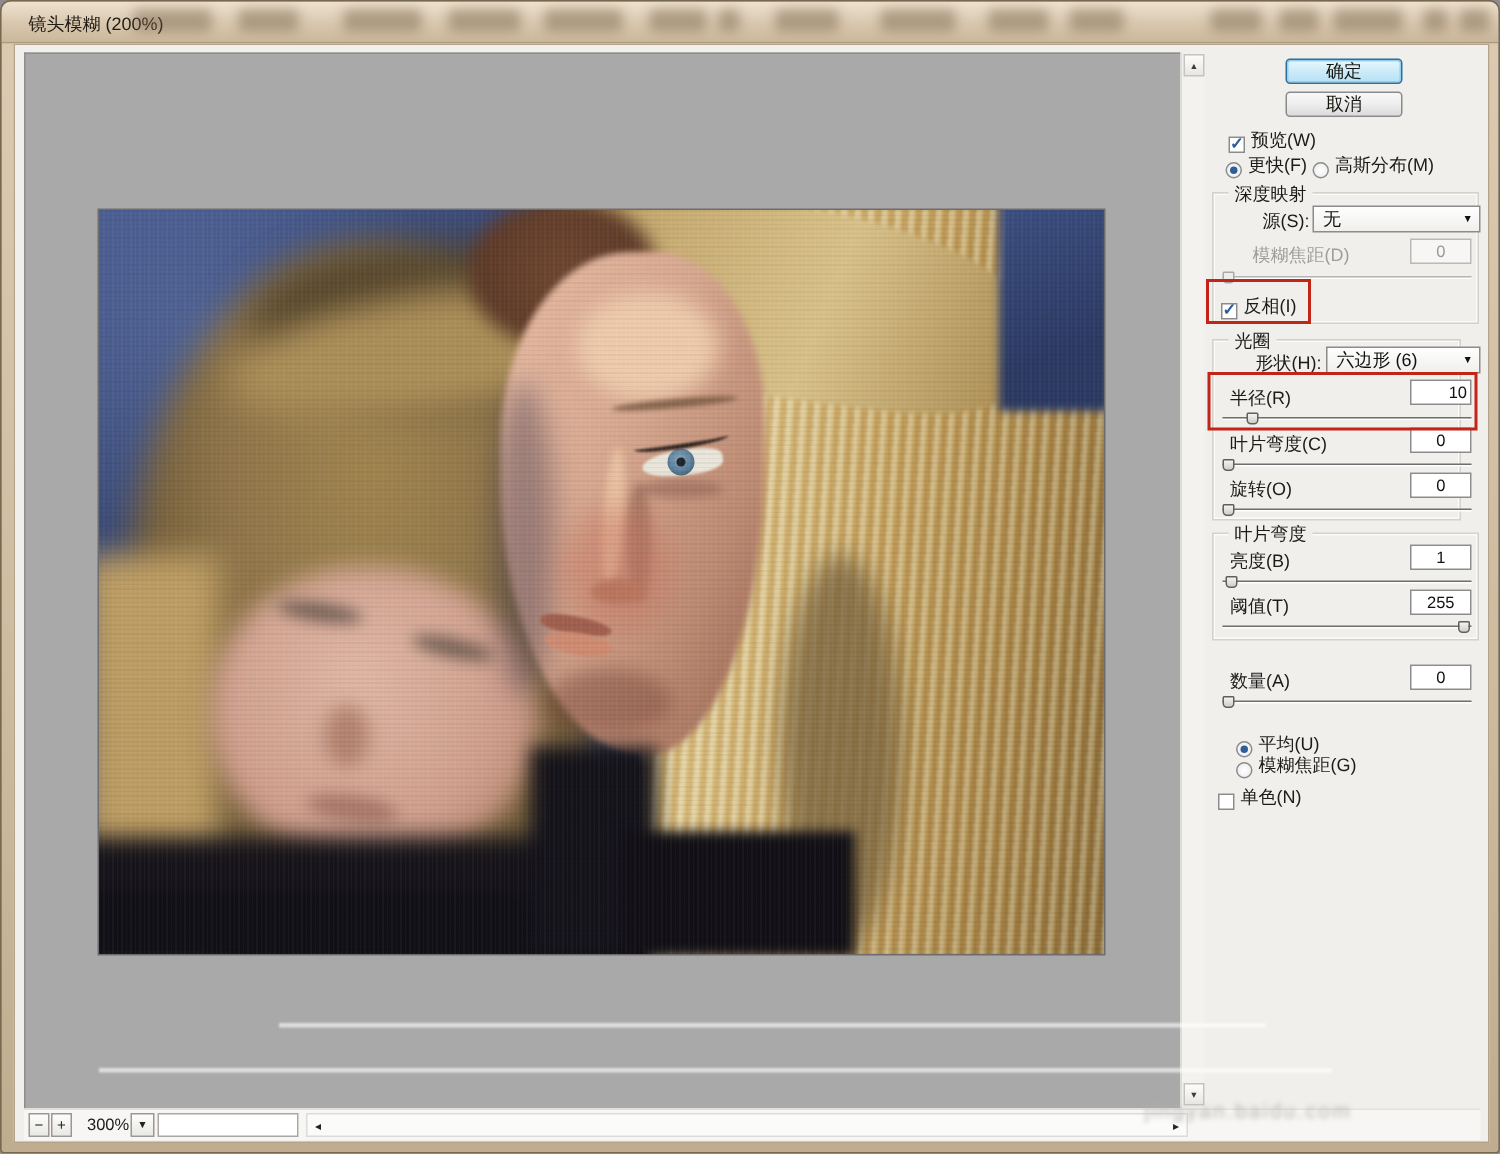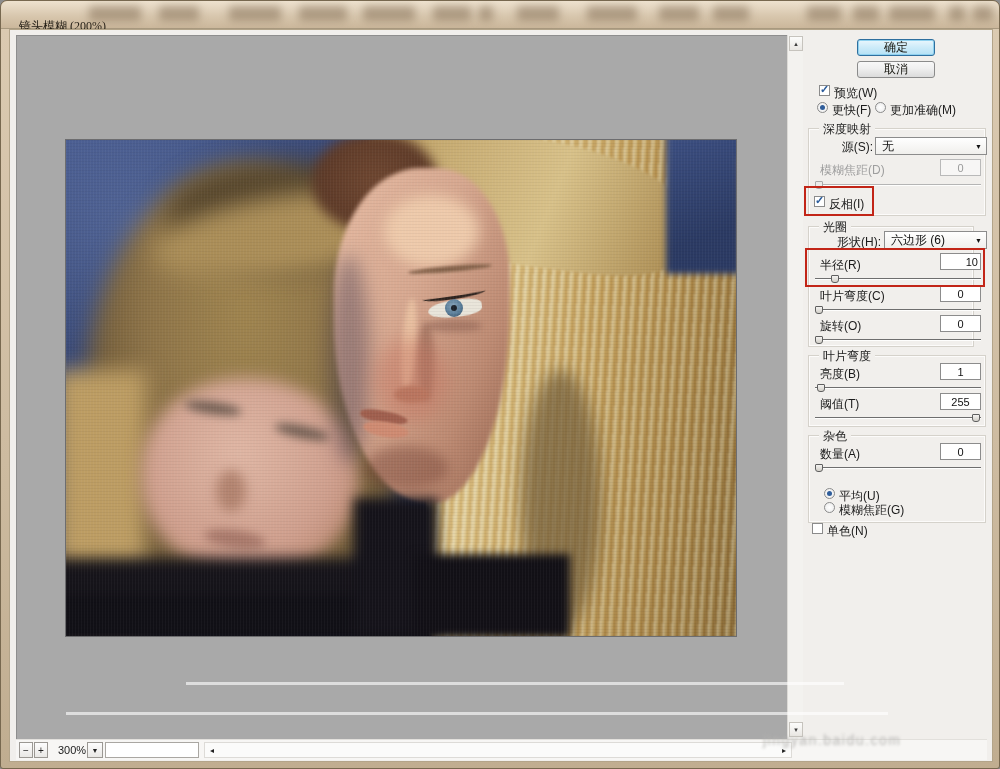--- a/index.html
+++ b/index.html
@@ -3,39 +3,39 @@
 <meta charset="utf-8">
 <style>
   * { margin:0; padding:0; box-sizing:border-box; }
   html,body { width:1000px; height:769px; background:#8c8c8c; font-family:"Liberation Sans", sans-serif; }
   .app { position:relative; width:1000px; height:769px; overflow:hidden;
          background:linear-gradient(#dccbb2,#cdbba0 60%,#c0ad90); border:1px solid #77684f;
          border-radius:7px 7px 3px 3px; }
   
   .titlebar { position:absolute; left:0; top:0; width:100%; height:28px;
               background:linear-gradient(#eee2cf,#d8c7ae 55%,#cbb79b); border-bottom:1px solid #a8997f; border-radius:7px 7px 0 0; }
-  .title-text { position:absolute; left:18px; top:17px; font-size:12px; color:#211c14;font-family:Liberation Serif, serif; }
+  .title-text { position:absolute; left:18px; top:7px; font-size:12px; color:#211c14; }
   .smudge { position:absolute; top:5px; height:15px; background:rgba(118,96,70,.45); filter:blur(4px); border-radius:3px; }
   
   .dialog { position:absolute; left:8px; top:28px; width:984px; height:733px; background:#f1efec; border:1px solid #b3a489; }
   .previewArea { position:absolute; left:6px; top:5px; width:771px; height:704px; background:#a9a9a9;
                  border-top:1px solid #8e8e8e; border-left:1px solid #8e8e8e; }
   .vscroll { position:absolute; left:777px; top:5px; width:16px; height:704px; background:#f3f2ef; border-left:1px solid #dcdad6; }
   .vscroll .sb { position:absolute; left:1px; width:14px; height:15px; display:flex; align-items:center; justify-content:center;
                  font-size:7px; color:#3d3d3d; background:linear-gradient(#fcfcfb,#e9e7e3); border:1px solid #c6c3bd; }
   .bottombar { position:absolute; left:6px; top:709px; width:971px; height:21px; background:#f7f6f4; border-top:1px solid #e2e0dc; }
   .panel { position:absolute; left:797px; top:5px; width:185px; height:704px; }
   
   .pbtn { position:absolute; width:78px; height:17px; font-size:12px; color:#16160f; border-radius:3px;
           display:flex; align-items:center; justify-content:center; }
   .pbtn.ok { background:linear-gradient(#eaf7fd,#cfecf9 45%,#b4e1f5); border:1px solid #2f6f9e; box-shadow:inset 0 0 0 1px #8fd1ef; }
   .pbtn.cancel { background:linear-gradient(#f8f8f8,#efefef 45%,#dbdbdb); border:1px solid #8b8b8b; }
   .lbl { position:absolute; font-size:12px; color:#1b1b1b; white-space:nowrap; }
   .lbl.dis { color:#9e9e9e; }
-  .row { position:absolute; display:flex; align-items:flex-start; gap:4px; font-size:12px; color:#1b1b1b; white-space:nowrap; }
+  .row { position:absolute; display:flex; align-items:flex-end; gap:4px; font-size:12px; color:#1b1b1b; white-space:nowrap; }
   .cb { width:11px; height:11px; background:#fff; border:1px solid #8b8b8b; position:relative; flex:0 0 auto; }
   .cb.checked::after { content:"✓"; position:absolute; left:0; top:-3px; font-size:11px; font-weight:bold; color:#2b5c9b; }
   .radio { width:11px; height:11px; border:1px solid #8b8b8b; border-radius:50%; background:radial-gradient(#fff,#e9e9e9); position:relative; flex:0 0 auto; }
   .radio.sel::after { content:""; position:absolute; left:2px; top:2px; width:5px; height:5px; border-radius:50%; background:#2f5d9a; }
   .group { position:absolute; border:1px solid #d5d2cb; box-shadow:inset 0 0 0 1px rgba(255,255,255,.75); }
   .legend { position:absolute; top:-8px; left:10px; background:#f1efec; padding:0 4px; font-size:12px; color:#1b1b1b; white-space:nowrap; }
   .dd { position:absolute; height:18px; background:linear-gradient(#ffffff,#f0efec); border:1px solid #8c8c8c;
         font-size:12px; color:#111; display:flex; align-items:center; padding:0 16px 0 6px; }
   .dd .arr { position:absolute; right:4px; top:5px; font-size:7px; color:#111; }
   .field { position:absolute; width:41px; height:17px; border:1px solid #8c8c8c; background:#fff; font-size:11px;
@@ -163,32 +163,32 @@
       <div class="row" style="left:12px;top:50px">
         <span class="cb checked"></span>
         <span>预览(W)</span>
       </div>
       <div class="row" style="left:10px;top:67px">
         <span class="radio sel"></span>
         <span>更快(F)</span>
       </div>
       <div class="row" style="left:68px;top:67px">
         <span class="radio"></span>
-        <span>更加准确(M)</span>
+        <span>高斯分布(M)</span>
       </div>
 
       <div class="group" style="left:1px;top:93px;width:178px;height:88px">
         <span class="legend">深度映射</span>
       </div>
       <span class="lbl" style="left:16px;top:104px;width:50px;text-align:right">源(S):</span>
       <div class="dd" style="left:68px;top:102px;width:112px">
         <span>无</span>
         <span class="arr">▼</span>
       </div>
-      <span class="lbl dis" style="left:13px;top:127px">模糊焦距(D)</span>
+      <span class="lbl dis" style="left:28px;top:127px">模糊焦距(D)</span>
       <input class="field dis" style="left: 133px; top: 124px;" readonly="" value="0">
       <div class="slider dis" style="left:8px;top:145px">
         <div class="track"></div>
         <div class="thumb" style="left:0"></div>
       </div>
       <div class="row" style="left:7px;top:161px">
         <span class="cb checked"></span>
         <span>反相(I)</span>
       </div>
       <div class="redbox" style="left:-3px;top:151px;width:70px;height:30px"></div>
@@ -230,23 +230,20 @@
         <div class="track"></div>
         <div class="thumb" style="left:2px"></div>
       </div>
       <span class="lbl" style="left:13px;top:361px">阈值(T)</span>
       <input class="field" style="left: 133px; top: 358px;" readonly="" value="255">
       <div class="slider" style="left:8px;top:378px">
         <div class="track"></div>
         <div class="thumb" style="left:157px"></div>
       </div>
 
-      <div class="group" style="left:1px;top:400px;width:178px;height:88px">
-        <span class="legend">杂色</span>
-      </div>
       <span class="lbl" style="left:13px;top:411px">数量(A)</span>
       <input class="field" style="left: 133px; top: 408px;" readonly="" value="0">
       <div class="slider" style="left:8px;top:428px">
         <div class="track"></div>
         <div class="thumb" style="left:0"></div>
       </div>
       <div class="row" style="left:17px;top:453px">
         <span class="radio sel"></span>
         <span>平均(U)</span>
       </div>

